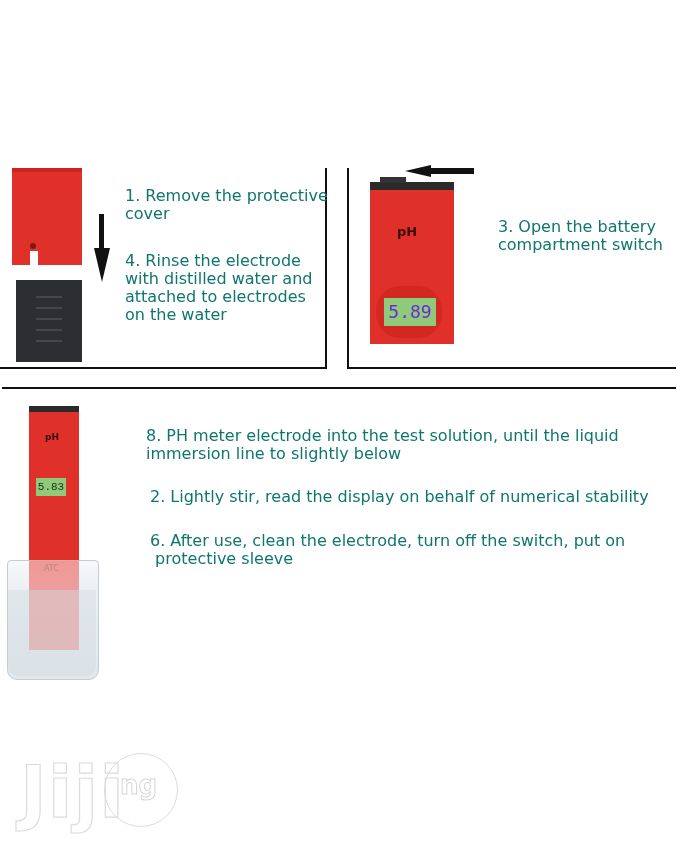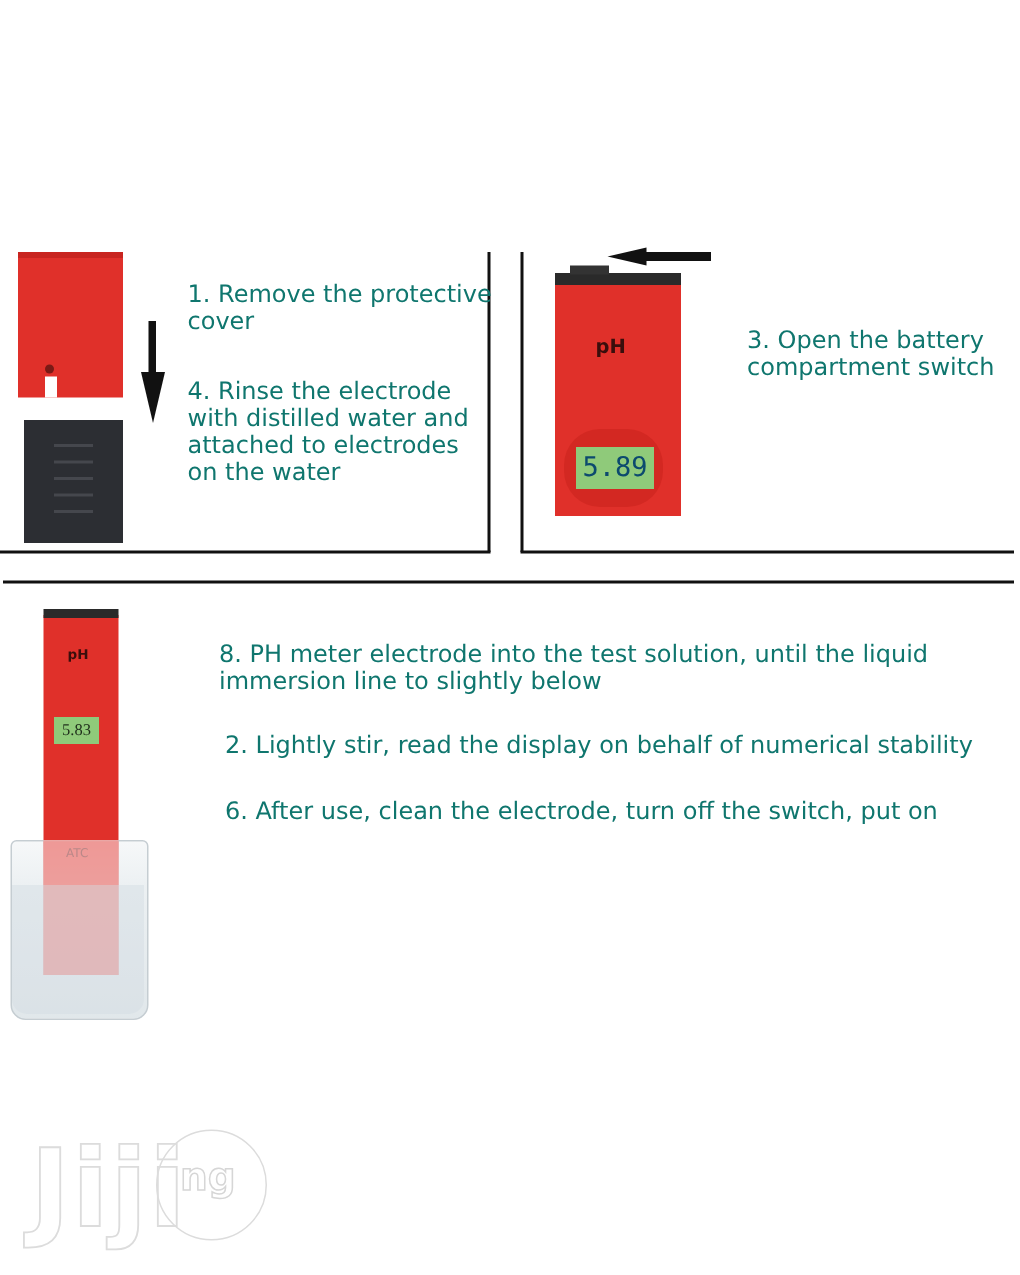--- a/index.html
+++ b/index.html
@@ -20,27 +20,27 @@
 
     .arrow-left-shaft { left: 430px; top: 168px; width: 44px; height: 6px; background: #111; }
     .arrow-left-head { left: 405px; top: 165px; width: 0; height: 0; border-top: 6px solid transparent; border-bottom: 6px solid transparent; border-right: 26px solid #111; }
 
     
     .meter1 { left: 370px; top: 186px; width: 84px; height: 158px; background: #e0302a; }
     .meter1 .cap { position: absolute; left: 0; top: -4px; width: 84px; height: 8px; background: #2a2a2a; }
     .meter1 .cap2 { position: absolute; left: 10px; top: -9px; width: 26px; height: 6px; background: #333; }
     .meter1 .ph { position: absolute; left: 27px; top: 38px; font-weight: bold; font-size: 13px; color: #3a0e0c; }
     .meter1 .bezel { position: absolute; left: 6px; top: 100px; width: 66px; height: 52px; border-radius: 24px; background: #d32822; }
-    .meter1 .lcd { position: absolute; left: 14px; top: 112px; width: 52px; height: 28px; background: #8fca7a; color: #0c4a6e; font-family: "DejaVu Sans Mono", monospace; font-size: 18px; text-align: center; line-height: 28px; }
+    .meter1 .lcd { position: absolute; left: 14px; top: 112px; width: 52px; height: 28px; background: #8fca7a; color: #6d28d9; font-family: "DejaVu Sans Mono", monospace; font-size: 18px; text-align: center; line-height: 28px; }
 
     
     .meter2 { left: 29px; top: 410px; width: 50px; height: 240px; background: #e0302a; }
     .meter2 .cap { position: absolute; left: 0; top: -4px; width: 50px; height: 6px; background: #2a2a2a; }
     .meter2 .ph { position: absolute; left: 16px; top: 22px; font-weight: bold; font-size: 9px; color: #3a0e0c; }
-    .meter2 .lcd { position: absolute; left: 7px; top: 68px; width: 30px; height: 18px; background: #8fca7a; color: #1e2d1a; font-family: Liberation Serif, serif; font-size: 11px; text-align: center; line-height: 18px; }
+    .meter2 .lcd { position: absolute; left: 7px; top: 68px; width: 30px; height: 18px; background: #8fca7a; color: #1e2d1a; font-family: Liberation Mono, monospace; font-size: 11px; text-align: center; line-height: 18px; }
     .glass { left: 7px; top: 560px; width: 90px; height: 118px; background: linear-gradient(to bottom, rgba(230,235,238,0.35) 0%, rgba(220,228,232,0.55) 25%, rgba(200,212,218,0.55) 100%); border: 1px solid #c5cdd2; border-radius: 4px 4px 10px 10px; }
     .glass-water { left: 8px; top: 590px; width: 88px; height: 86px; background: rgba(210,220,226,0.45); border-radius: 0 0 10px 10px; }
     .meter2-submerged { left: 29px; top: 560px; width: 50px; height: 90px; background: rgba(240,160,158,0.85); }
 
     
     .wm-text { left: 20px; top: 750px; font-size: 72px; font-weight: bold; color: transparent; -webkit-text-stroke: 1.2px #dcdcdc; letter-spacing: 1px; }
     .wm-circle { left: 104px; top: 753px; width: 72px; height: 72px; border-radius: 50%; border: 1.5px solid #dcdcdc; }
     .wm-ng { left: 120px; top: 770px; font-size: 26px; font-weight: bold; color: transparent; -webkit-text-stroke: 1px #d6d6d6; }
   </style>
 </head>
@@ -109,17 +109,18 @@
 
 <div class="abs txt" style="left:146px;top:427px;">
   <div>8. PH meter electrode into the test solution, until the liquid</div>
   <div>immersion line to slightly below</div>
 </div>
 <div class="abs txt" style="left:150px;top:488px;">
   <div>2. Lightly stir, read the display on behalf of numerical stability</div>
 </div>
 <div class="abs txt" style="left:150px;top:532px;">
   <div>6. After use, clean the electrode, turn off the switch, put on</div>
+  <div style="white-space:pre"> protective sleeve</div>
 </div>
 
 <div class="abs wm-text">Jiji</div>
 <div class="abs wm-circle"></div>
 <div class="abs wm-ng">ng</div>
 
 </body></html>

